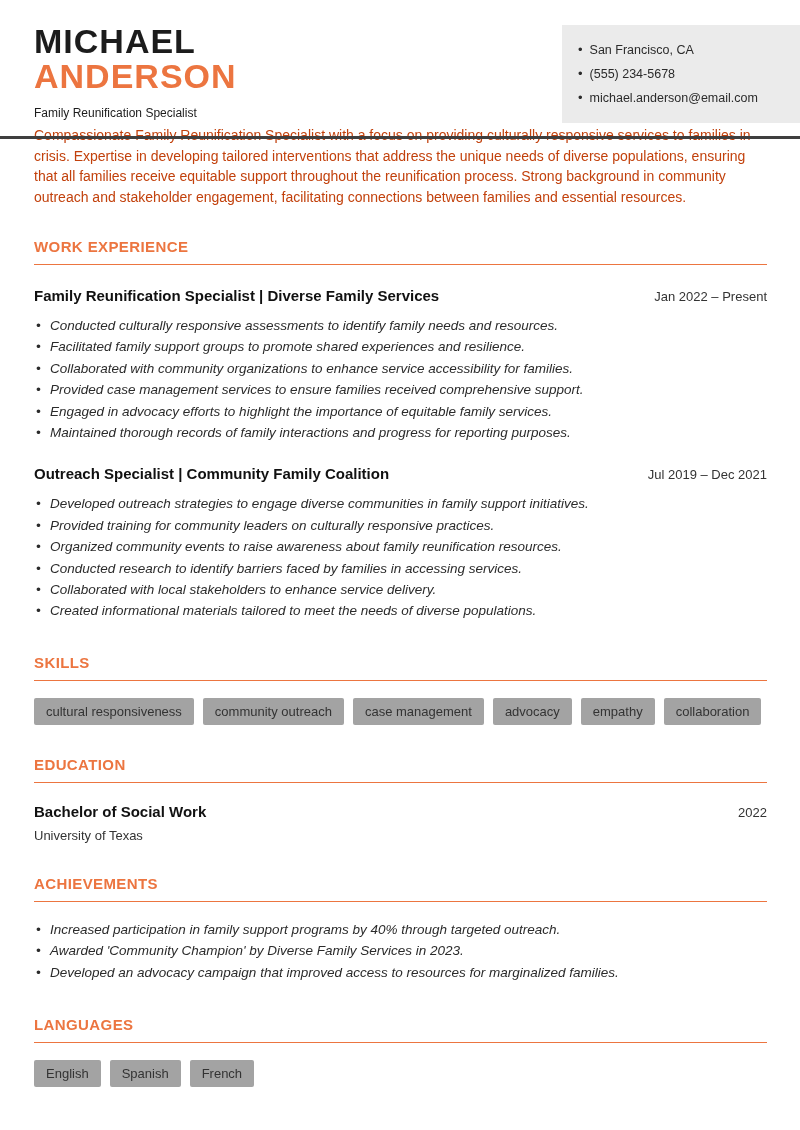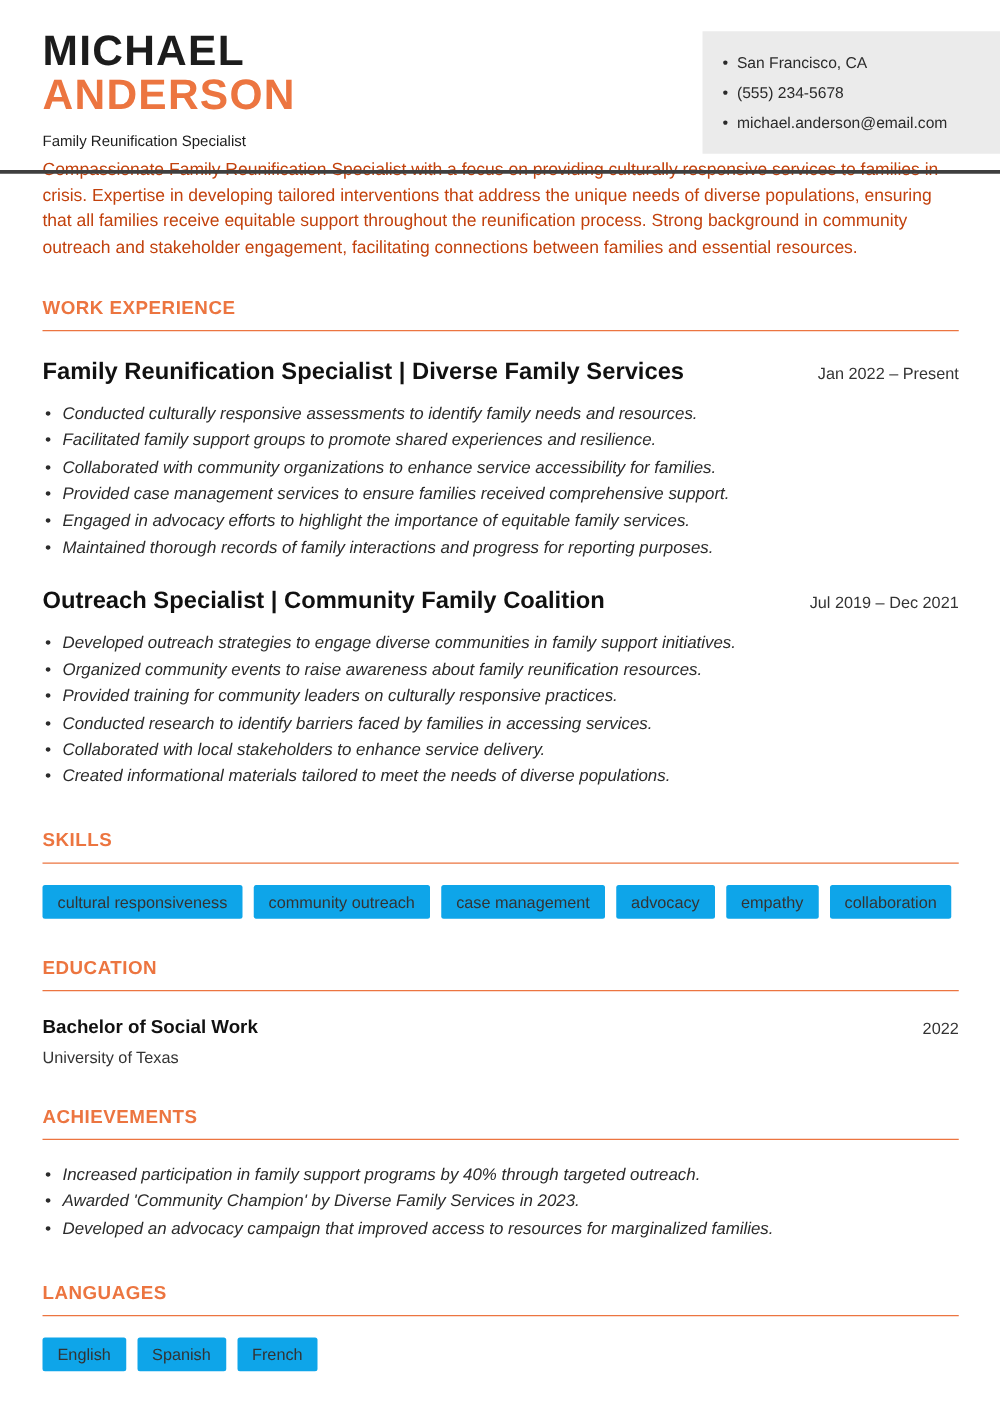--- a/index.html
+++ b/index.html
@@ -49,35 +49,35 @@
   }
   .sec-work    { margin-top: 31px; }
   .sec-skills  { margin-top: 32px; }
   .sec-edu     { margin-top: 31px; }
   .sec-achieve { margin-top: 32px; }
   .sec-lang    { margin-top: 33px; }
 
   
   .job { margin-top: 22px; }
   .job-header { display: flex; justify-content: space-between; align-items: baseline; }
-  .job-name { font-size: 19px; font-weight: 700; color: #111111; }
+  .job-name { font-size: 15px; font-weight: 700; color: #111111; }
   .job-dates { font-size: 13px; color: #333333; white-space: nowrap; }
   ul.bullets { list-style: none; margin-top: 11px; font-style: italic; }
   ul.bullets li {
     font-size: 13.5px; color: #2b2b2b; line-height: 21.4px;
     padding-left: 16px; position: relative;
   }
   ul.bullets li::before {
     content: "•"; position: absolute; left: 2px; top: 0; color: #2b2b2b;
   }
 
   
   .tag-row { margin-top: 17px; display: flex; flex-wrap: wrap; gap: 9px; }
   .tag {
-    background: #0ea5e9; color: #333333; font-size: 13px;
+    background: #a3a3a3; color: #333333; font-size: 13px;
     padding: 6px 12px; border-radius: 2px; display: inline-block;
   }
 
   
   .edu-row { display: flex; justify-content: space-between; align-items: flex-end; margin-top: 20px; }
   .edu-degree { font-size: 15px; font-weight: 700; color: #111111; }
   .edu-year { font-size: 13px; color: #333333; }
   .edu-school { margin-top: 8px; font-size: 13px; color: #333333; }
 
   
@@ -135,22 +135,22 @@
               <li>Maintained thorough records of family interactions and progress for reporting purposes.</li>
             </ul>
           </div>
           <div class="job">
             <div class="job-header">
               <span class="job-name">Outreach Specialist | Community Family Coalition</span>
               <span class="job-dates">Jul 2019 – Dec 2021</span>
             </div>
             <ul class="bullets">
               <li>Developed outreach strategies to engage diverse communities in family support initiatives.</li>
+              <li>Provided training for community leaders on culturally responsive practices.</li>
               <li>Organized community events to raise awareness about family reunification resources.</li>
-              <li>Provided training for community leaders on culturally responsive practices.</li>
               <li>Conducted research to identify barriers faced by families in accessing services.</li>
               <li>Collaborated with local stakeholders to enhance service delivery.</li>
               <li>Created informational materials tailored to meet the needs of diverse populations.</li>
             </ul>
           </div>
         </div>
     </div>
 
     <div class="section sec-skills">
       <div class="section-heading">SKILLS</div>

